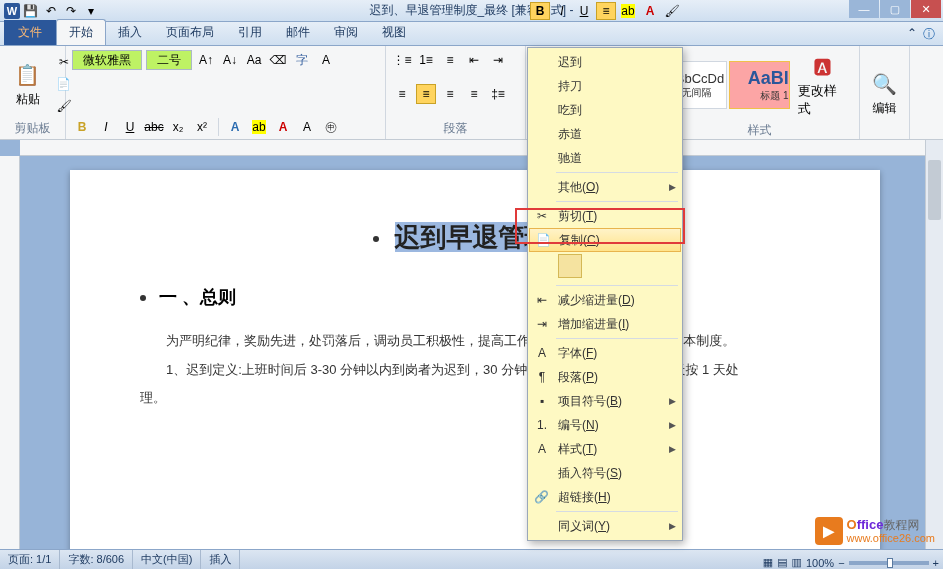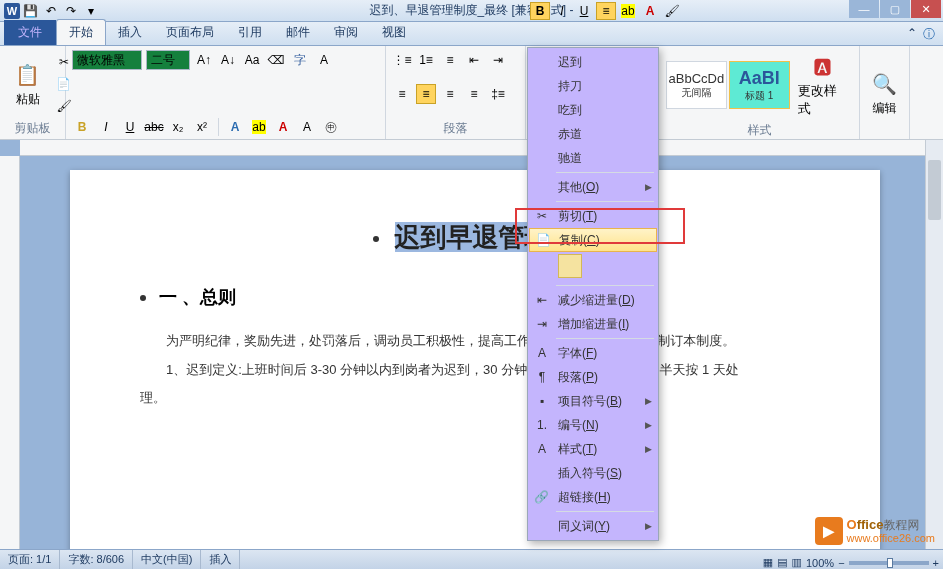--- a/index.html
+++ b/index.html
@@ -15,56 +15,56 @@
     .fmt-btn { width: 20px; height: 18px; display: flex; align-items: center; justify-content: center; font-size: 12px; }
     .fmt-b { background: #ffd45e; border: 1px solid #c9a227; font-weight: bold; }
     .winbtns { position: absolute; right: 2px; top: 0; display: flex; }
     .winbtn { width: 30px; height: 18px; display: flex; align-items: center; justify-content: center; color: #fff; font-size: 11px; }
     .min-btn { background: #9ab6d8; }
     .max-btn { background: #9ab6d8; margin-left: 1px; }
     .close-btn { background: #c75050; margin-left: 1px; }
     
     
     .tabs { height: 24px; background: linear-gradient(#e6eef7, #cfdff0); display: flex; align-items: flex-end; padding-left: 4px; border-bottom: 1px solid #8ba6c9; position: relative; }
-    .file-tab { background: #2b579a; color: #c4b5fd; padding: 4px 14px; font-size: 12px; border-radius: 0 0 0 0; }
+    .file-tab { background: #2b579a; color: #fdba74; padding: 4px 14px; font-size: 12px; border-radius: 0 0 0 0; }
     .tab { padding: 4px 12px; color: #1f3b61; cursor: pointer; }
     .tab.active { background: #f5f6f7; border: 1px solid #8ba6c9; border-bottom: none; border-radius: 3px 3px 0 0; }
     .ribbon-toggle { position: absolute; right: 8px; top: 4px; display: flex; gap: 6px; color: #1f3b61; }
     
     
     .ribbon { height: 94px; background: #f5f6f7; border-bottom: 1px solid #c3cbd4; display: flex; }
     .group { border-right: 1px solid #d0d7e0; padding: 4px 6px 2px 6px; display: flex; flex-direction: column; justify-content: space-between; }
     .group-row { display: flex; align-items: center; gap: 4px; }
     .group-label { text-align: center; color: #6b7c92; font-size: 12px; padding-top: 2px; }
     .big-btn { display: flex; flex-direction: column; align-items: center; justify-content: center; padding: 2px 6px; gap: 2px; }
     .big-icon { width: 32px; height: 28px; display: flex; align-items: center; justify-content: center; font-size: 20px; }
     .small-btn { width: 20px; height: 20px; display: flex; align-items: center; justify-content: center; font-size: 12px; border: 1px solid transparent; }
-    .font-combo { border: 1px solid #abb8c7; background: #15803d; height: 20px; padding: 0 4px; display: flex; align-items: center; font-size: 12px; min-width: 70px; }
+    .font-combo { border: 1px solid #abb8c7; background: #bef264; height: 20px; padding: 0 10px; display: flex; align-items: center; font-size: 12px; min-width: 70px; }
     .sep { width: 1px; height: 18px; background: #d0d7e0; margin: 0 2px; }
     .style-box { border: 1px solid #d0d7e0; background: #fff; width: 64px; height: 48px; display: flex; flex-direction: column; align-items: center; justify-content: center; font-size: 10px; color: #333; }
-    .style-box.sel { border: 1px solid #f0c04a; background: #5eead4; }
+    .style-box.sel { border: 1px solid #f0c04a; background: #fca5a5; align-items: flex-end; }
     .style-preview { font-size: 13px; }
     
     
     .doc-area { position: absolute; top: 140px; bottom: 20px; left: 0; right: 18px; background: #97b4d8; overflow: hidden; }
     .ruler-h { position: absolute; top: 0; left: 20px; right: 0; height: 16px; background: #f5f6f7; border-bottom: 1px solid #c3cbd4; }
     .ruler-v { position: absolute; top: 16px; left: 0; width: 20px; bottom: 0; background: #f5f6f7; border-right: 1px solid #c3cbd4; }
     .page { position: absolute; top: 30px; left: 70px; width: 810px; height: 600px; background: #fff; box-shadow: 0 2px 6px rgba(0,0,0,.3); padding: 50px 70px; }
     .doc-title { font-size: 26px; font-weight: bold; text-align: center; color: #222; margin-bottom: 30px; }
     .doc-title .sel { background: #9cb8e0; }
     .doc-h1 { font-size: 18px; font-weight: bold; margin: 18px 0; }
     .doc-p { font-size: 13px; line-height: 2.2; text-indent: 2em; color: #333; }
     .bullet { display: inline-block; width:6px; height:6px; background:#333; border-radius:50%; margin-right:8px; vertical-align:middle; }
     
     
     .vscroll { position: absolute; right: 0; top: 140px; bottom: 20px; width: 18px; background: #e6ebf2; border-left: 1px solid #c3cbd4; }
     .vscroll-thumb { position: absolute; top: 20px; left: 2px; right: 2px; height: 60px; background: #c3cbd4; border-radius: 2px; }
     
     
-    .ctx { position: absolute; top: 47px; left: 527px; width: 132px; background: #c4b5fd; border: 1px solid #9aa7b8; box-shadow: 2px 3px 8px rgba(0,0,0,.3); z-index: 100; padding: 2px 0; }
+    .ctx { position: absolute; top: 47px; left: 527px; width: 156px; background: #fef9c3; border: 1px solid #9aa7b8; box-shadow: 2px 3px 8px rgba(0,0,0,.3); z-index: 100; padding: 2px 0; }
     .ctx-item { display: flex; align-items: center; height: 24px; padding: 0 8px 0 30px; position: relative; font-size: 12px; color: #333; cursor: default; }
     .ctx-item.hover { background: linear-gradient(#fff3c8, #ffe38a); border: 1px solid #e8b44d; margin: 0 1px; padding-left: 29px; }
     .ctx-icon { position: absolute; left: 6px; width: 16px; height: 16px; display: flex; align-items: center; justify-content: center; font-size: 12px; }
     .ctx-sep { height: 1px; background: #d5dbe3; margin: 2px 4px 2px 28px; }
     .ctx-arrow { position: absolute; right: 6px; font-size: 9px; color: #555; }
     .ctx-under { text-decoration: underline; }
     .paste-opt { padding: 2px 0 2px 30px; }
     .paste-opt-icon { width: 24px; height: 24px; background: #f5e3a0; border: 1px solid #d4b855; display: inline-block; }
     
     
@@ -76,21 +76,21 @@
     .status-right { position: absolute; right: 4px; display: flex; align-items: center; gap: 4px; }
     .zoom-slider { width: 80px; height: 4px; background: #8ba6c9; position: relative; }
     .zoom-thumb { position: absolute; left: 38px; top: -3px; width: 6px; height: 10px; background: #fff; border: 1px solid #5a7aa0; }
     
     
     .watermark { position: absolute; right: 8px; bottom: 24px; display: flex; align-items: center; gap: 4px; z-index: 50; }
     .wm-icon { width: 28px; height: 28px; background: #e87b1e; border-radius: 4px; display:flex; align-items:center; justify-content:center; color:#fff; font-weight:bold; font-size:14px; }
     .wm-text { display: flex; flex-direction: column; line-height: 1.1; }
     .wm-t1 { font-weight: bold; font-size: 13px; }
     .wm-t1 .o { color: #e87b1e; }
-    .wm-t1 .rest { color: #a16207; }
+    .wm-t1 .rest { color: #6d28d9; }
     .wm-t1 .cn { color: #666; font-weight: normal; font-size: 12px; }
     .wm-url { font-size: 11px; color: #e87b1e; }
   </style>
 </head>
 <body>
 
 <div class="titlebar">
   <div class="qat">
     <div class="qat-icon word-icon">W</div>
     <div class="qat-icon">💾</div>

